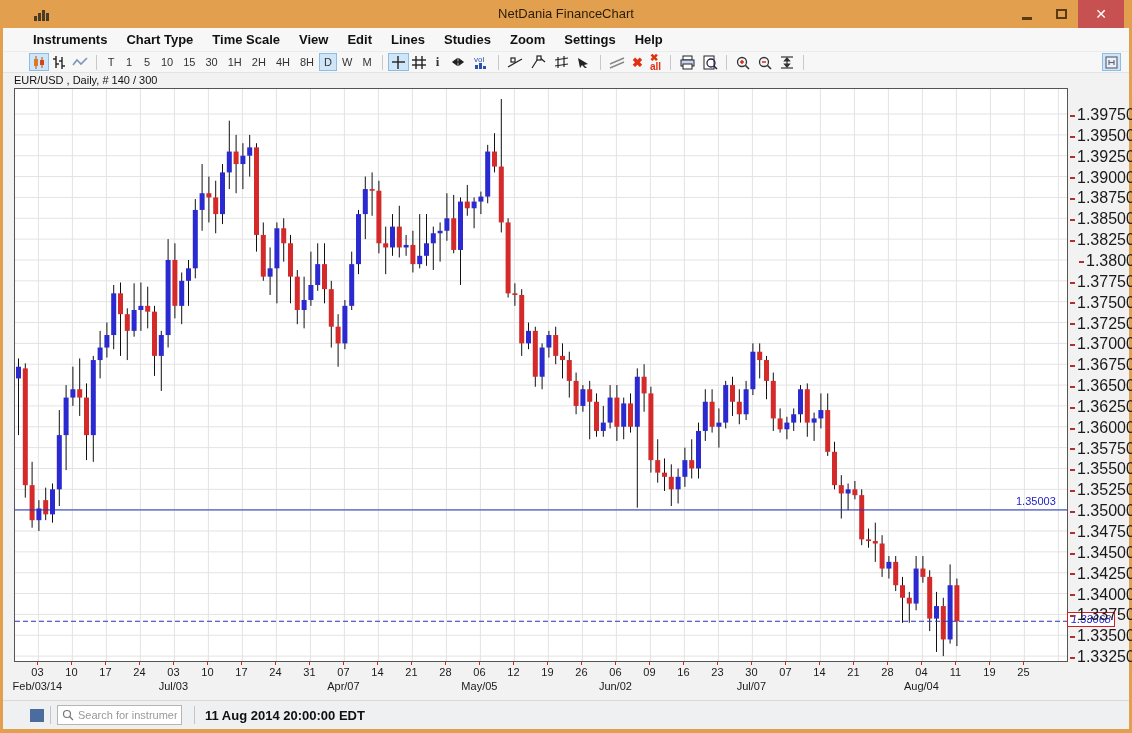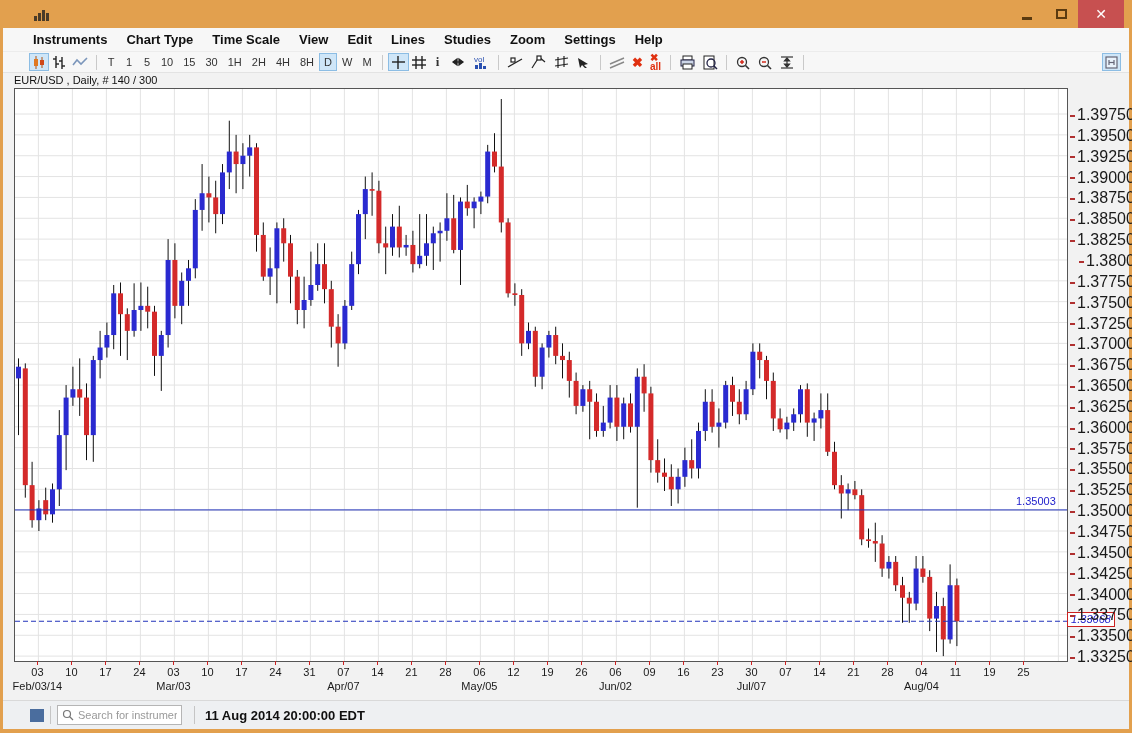--- a/index.html
+++ b/index.html
@@ -65,20 +65,21 @@
     <span class="app-icon">
       <svg class="ti" width="18" height="14">
           <g fill="#4a3b28">
         <rect x="1" y="9" width="3" height="5"></rect>
             <rect x="5" y="6" width="3" height="8"></rect>
         <rect x="9" y="3" width="3" height="11"></rect>
             <rect x="13" y="6" width="3" height="8"></rect>
       </g>
         </svg>
     </span>
+    <div class="title">NetDania FinanceChart</div>
     <div class="winbtns">
       <div class="winbtn">
           <span class="glyph-min"></span>
         </div>
       <div class="winbtn">
           <span class="glyph-max"></span>
         </div>
       <div class="winbtn close">
           <span>✕</span>
         </div>
@@ -692,21 +693,21 @@
         <div class="xday" style="left: 884.4px;">28</div>
         <div class="xtick" style="left: 918.4px;"></div>
         <div class="xday" style="left: 918.4px;">04</div>
         <div class="xtick" style="left: 952.4px;"></div>
         <div class="xday" style="left: 952.4px;">11</div>
         <div class="xtick" style="left: 986.4px;"></div>
         <div class="xday" style="left: 986.4px;">19</div>
         <div class="xtick" style="left: 1020.4px;"></div>
         <div class="xday" style="left: 1020.4px;">25</div>
         <div class="xmonth" style="left: 34.4px;">Feb/03/14</div>
-        <div class="xmonth" style="left: 170.4px;">Mar/03</div>
+        <div class="xmonth" style="left: 170.4px;">Jul/03</div>
         <div class="xmonth" style="left: 340.4px;">Apr/07</div>
         <div class="xmonth" style="left: 476.4px;">May/05</div>
         <div class="xmonth" style="left: 612.4px;">Jun/02</div>
         <div class="xmonth" style="left: 748.4px;">Jul/07</div>
         <div class="xmonth" style="left: 918.4px;">Aug/04</div>
       </div>
   </div>
 
   <div class="statusbar">
     <div class="status-square"></div>

